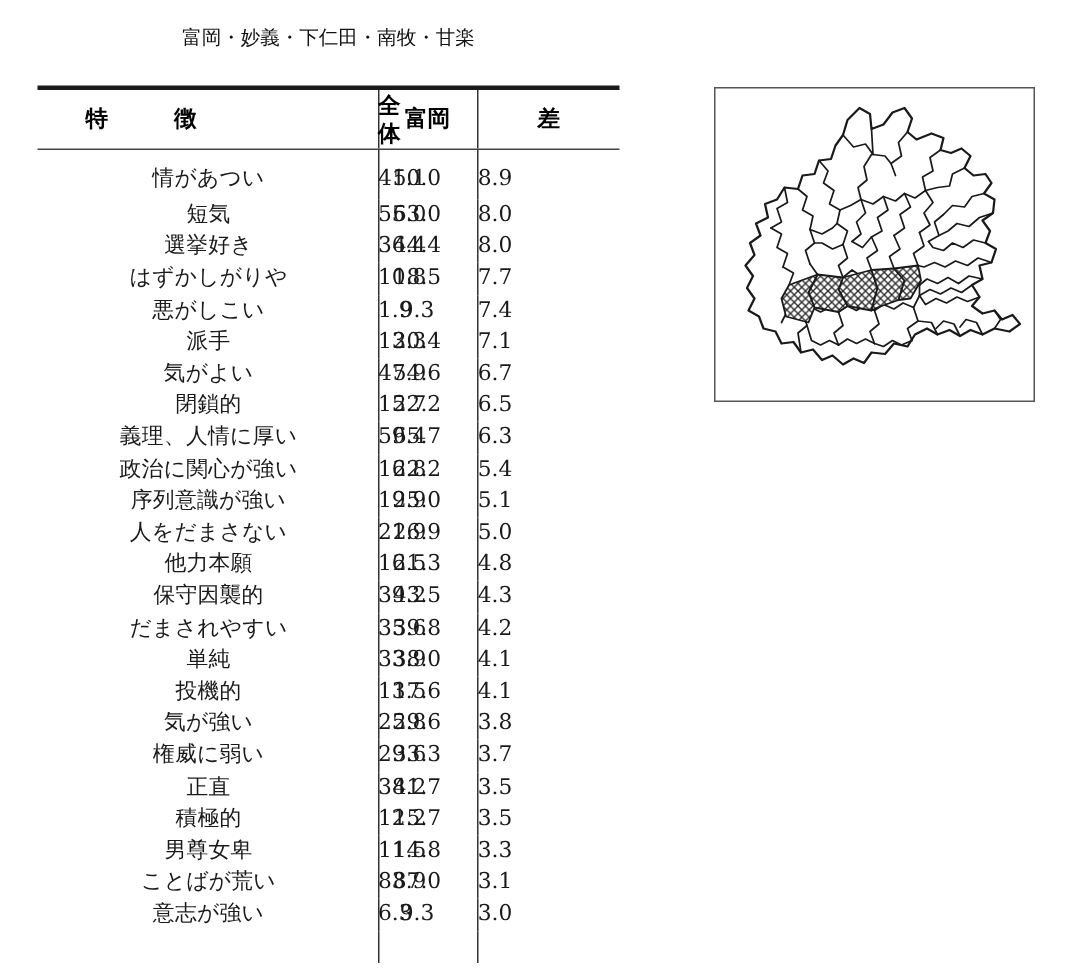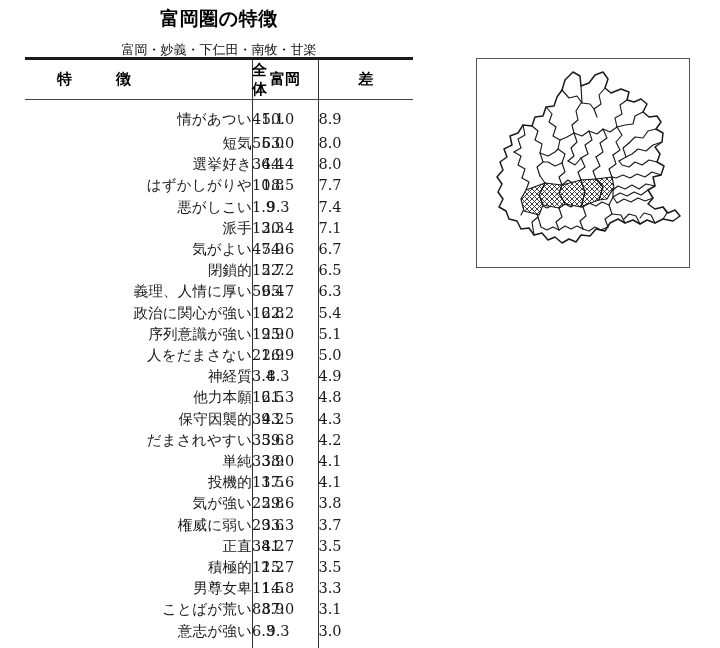--- a/index.html
+++ b/index.html
@@ -103,21 +103,21 @@
 
   tbody td {
     padding: 0;
     height: 21.2px;
     line-height: 21.2px;
     font-size: 14.5px;
     vertical-align: middle;
     color: #1a1a1a;
   }
   td.t-label {
-    text-align: right;
+    text-align: center;
     padding-left: 1px;
     letter-spacing: 0.2px;
   }
   td.t-zentai {
     text-align: right;
     padding-right: 5px;
     font-family: "DejaVu Serif", "Liberation Serif", serif;
     font-size: 14.5px;
   }
   td.t-tomioka {
@@ -149,21 +149,20 @@
     border: 1.2px solid #555;
     background: #fff;
     box-sizing: border-box;
   }
   #map-panel svg { display: block; }
 </style>
 </head>
 <body>
 
 <div id="title-block">
-  <div id="doc-title">富岡圏の特徴</div>
   <div id="doc-subtitle">富岡・妙義・下仁田・南牧・甘楽</div>
 </div>
 
 <div id="table-wrap">
   <div class="rule-thick"></div>
 
   <table class="data-table">
     <colgroup>
       <col class="c-label">
         <col class="c-zentai">
@@ -254,26 +253,20 @@
           <td class="t-label">序列意識が強い</td>
           <td class="t-zentai">19.9</td>
           <td class="t-tomioka">25.0</td>
           <td class="t-sa">5.1</td>
         </tr>
         <tr>
           <td class="t-label">人をだまさない</td>
           <td class="t-zentai">21.9</td>
           <td class="t-tomioka">26.9</td>
           <td class="t-sa">5.0</td>
-        </tr>
-        <tr>
-          <td class="t-label">神経質</td>
-          <td class="t-zentai">3.4</td>
-          <td class="t-tomioka">8.3</td>
-          <td class="t-sa">4.9</td>
         </tr>
         <tr>
           <td class="t-label">他力本願</td>
           <td class="t-zentai">16.5</td>
           <td class="t-tomioka">21.3</td>
           <td class="t-sa">4.8</td>
         </tr>
         <tr>
           <td class="t-label">保守因襲的</td>
           <td class="t-zentai">39.2</td>

